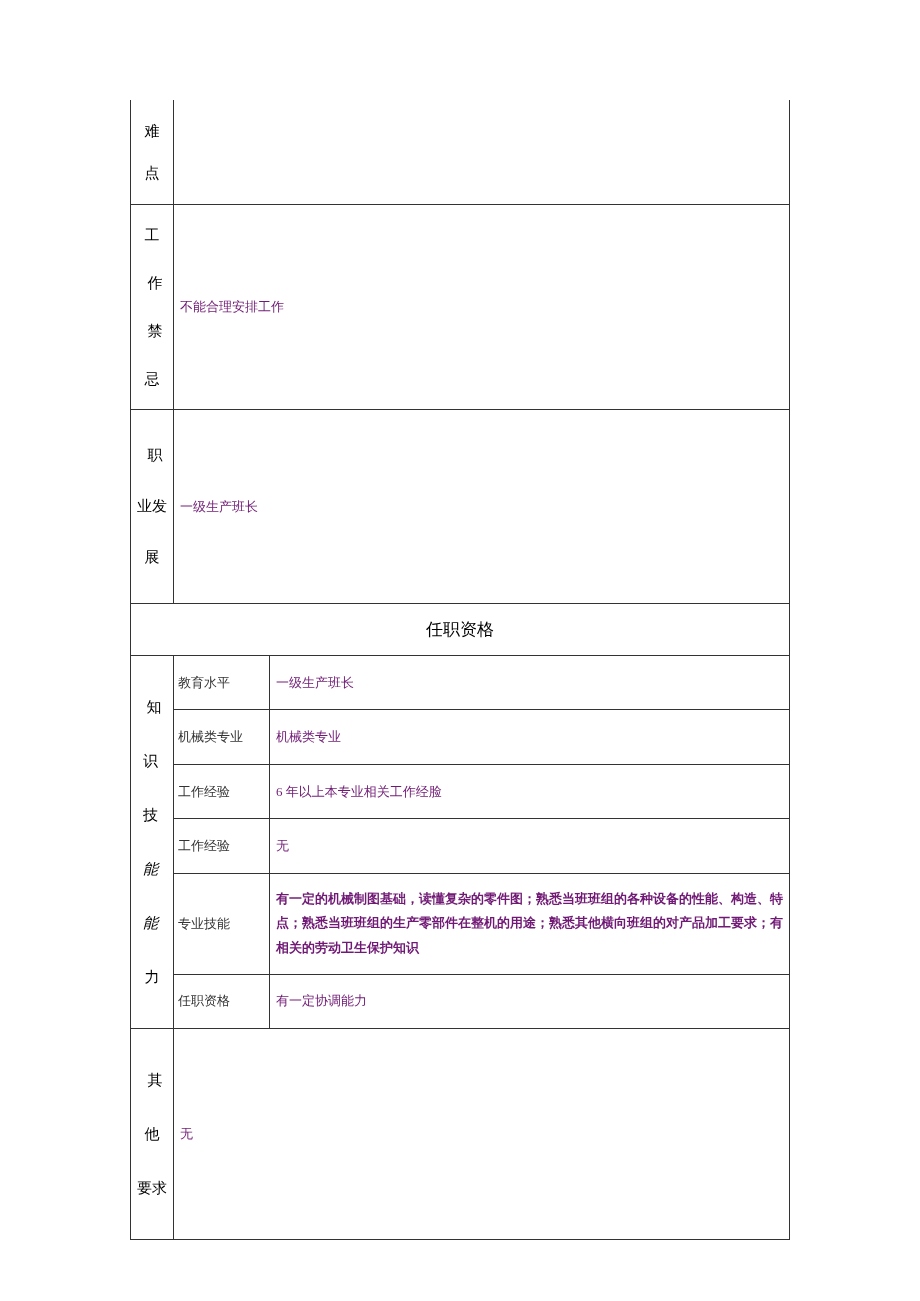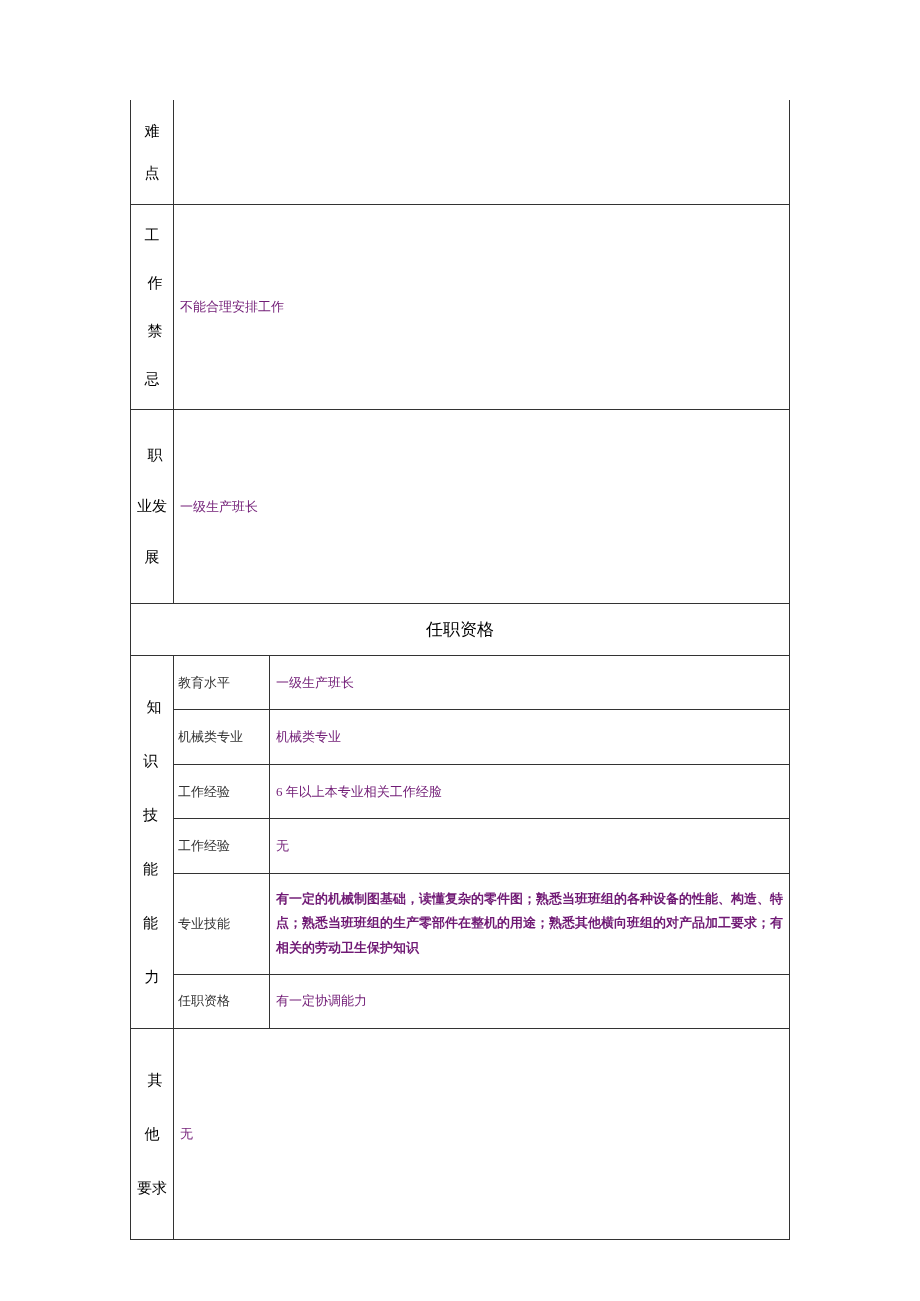--- a/index.html
+++ b/index.html
@@ -98,21 +98,21 @@
   </tr>
 
   <tr>
     <td class="section-header" colspan="3">任职资格</td>
   </tr>
 
   <tr>
     <td class="row-header-spaced" rowspan="6" style="line-height:3.6; padding:24px 2px;">
       <span class="vchar" style="padding-left:4px;">知</span>
       <span class="vchar" style="letter-spacing:3px;">识 技</span>
-      <span class="vchar" style="letter-spacing:3px;">能 能</span>
+      <span class="vchar" style="letter-spacing:3px;font-style:italic;">能 能</span>
       <span class="vchar">力</span>
     </td>
     <td class="sub-label">教育水平</td>
     <td class="content-cell-small">一级生产班长</td>
   </tr>
 
   <tr>
     <td class="sub-label">机械类专业</td>
     <td class="content-cell-small">机械类专业</td>
   </tr>

